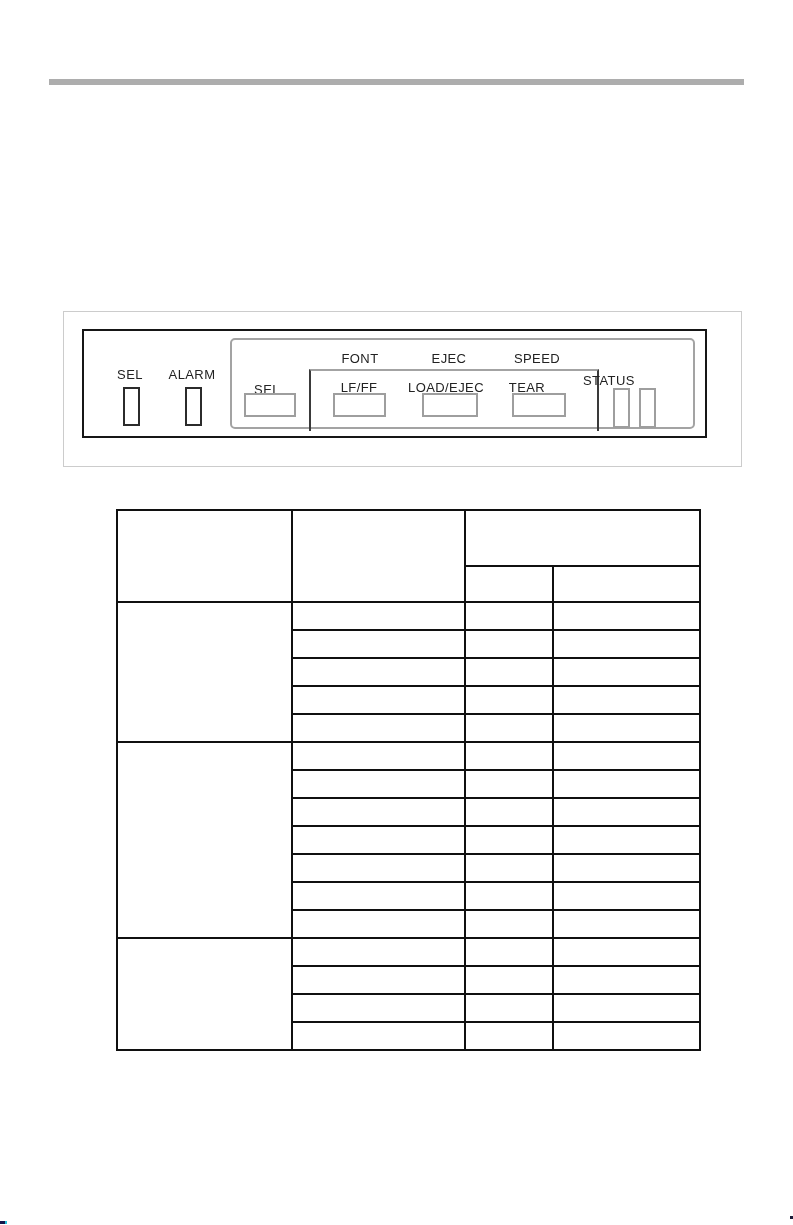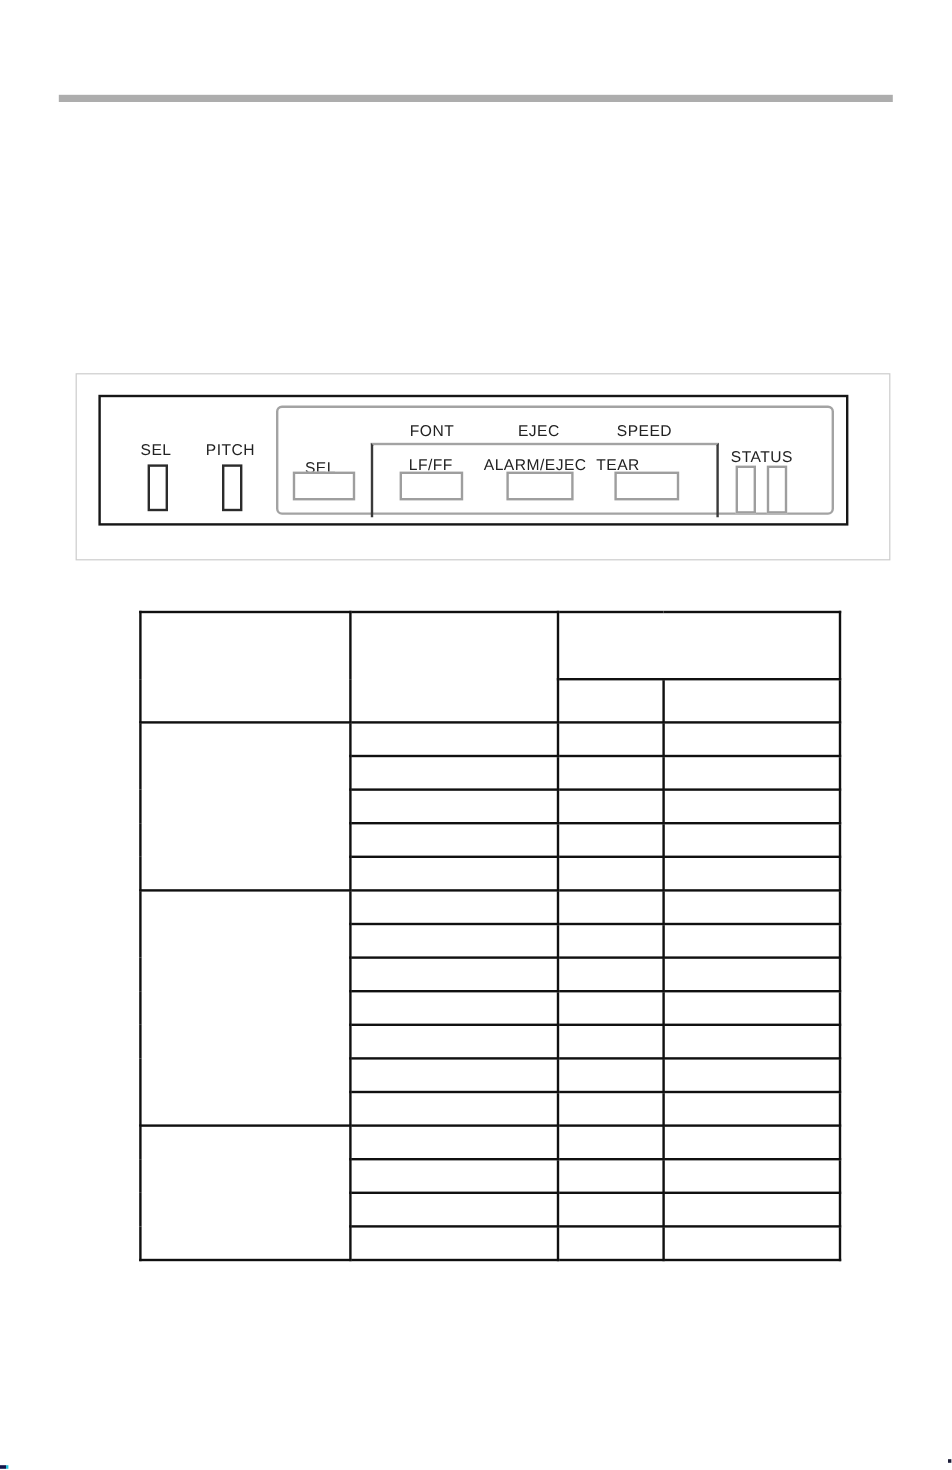--- a/index.html
+++ b/index.html
@@ -52,33 +52,33 @@
 <div class="figure">
   <div class="panel">
 
     
   </div>
 
   <div class="group-box"></div>
   <div class="button-row-box"></div>
 
   <span class="lbl centered" style="left:66px;top:55px;">SEL</span>
-  <span class="lbl centered" style="left:128px;top:55px;">PITCH</span>
+  <span class="lbl centered" style="left:128px;top:55px;">ALARM</span>
   <div class="led-dark" style="left:59px;top:75px;"></div>
   <div class="led-dark" style="left:121px;top:75px;"></div>
 
   <span class="lbl centered" style="left:296px;top:39px;">FONT</span>
   <span class="lbl centered" style="left:385px;top:39px;">EJEC</span>
   <span class="lbl centered" style="left:448px;top:39px;margin-left:25px;">SPEED</span>
 
   <span class="lbl centered" style="left:203px;top:70px;">SEL</span>
   <span class="lbl centered" style="left:295px;top:68px;">LF/FF</span>
-  <span class="lbl centered" style="left:382px;top:68px;">ALARM/EJEC</span>
-  <span class="lbl centered" style="left:451px;top:68px;">TEAR</span>
-  <span class="lbl" style="left:545px;top:61px;">STATUS</span>
+  <span class="lbl centered" style="left:382px;top:68px;">LOAD/EJEC</span>
+  <span class="lbl centered" style="left:463px;top:68px;">TEAR</span>
+  <span class="lbl" style="left:519px;top:61px;">STATUS</span>
 
   <div class="panel-btn" style="left:180px;top:81px;width:48px;"></div>
   <div class="panel-btn" style="left:269px;top:81px;width:49px;"></div>
   <div class="panel-btn" style="left:358px;top:81px;width:52px;"></div>
   <div class="panel-btn" style="left:448px;top:81px;width:50px;"></div>
 
   <div class="led-gray" style="left:549px;top:76px;"></div>
   <div class="led-gray" style="left:575px;top:76px;"></div>
 </div>
 

